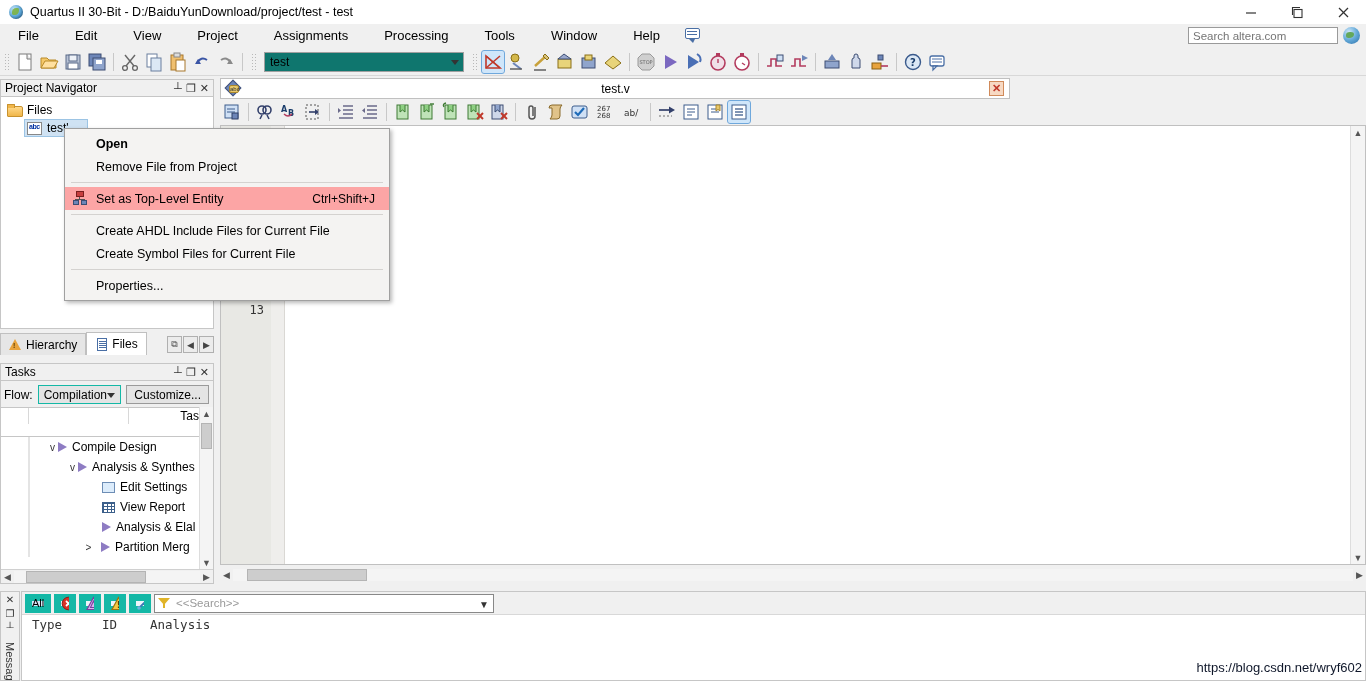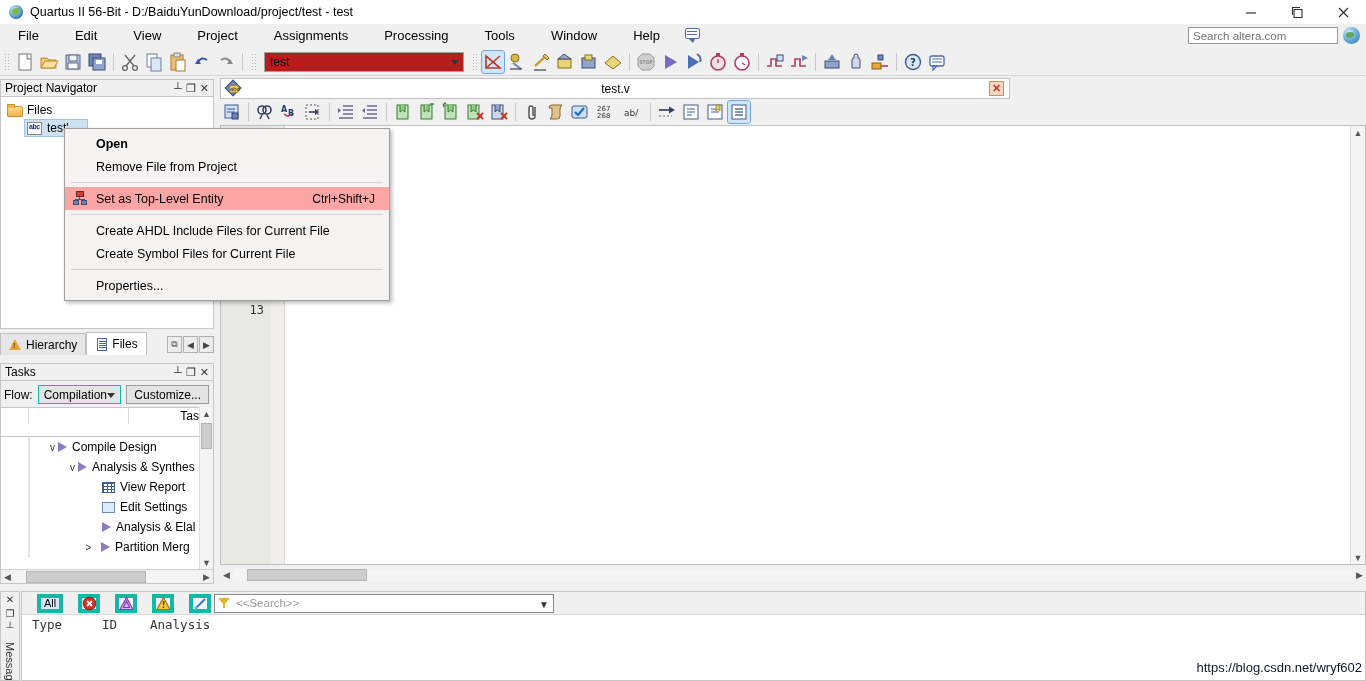--- a/index.html
+++ b/index.html
@@ -47,21 +47,21 @@
      background:#63a85b; border-radius:50% 40% 60% 30%; }
 
   
   .toolbar { position:absolute; left:0; top:48px; width:1366px; height:28px;
      background:#f0f0f0; display:flex; align-items:center; border-bottom:1px solid #d8d8d8; }
   .grip { width:7px; height:20px; margin:0 3px; flex:none;
      background-image:radial-gradient(circle, #aaa 1px, transparent 1px);
      background-size:3px 3px; background-position:1px 1px; opacity:.8; }
   .tb-btn { width:22px; height:22px; margin:0 1px; position:relative; flex:none; border-radius:2px; }
   .tb-sep { width:1px; height:18px; background:#c8c8c8; margin:0 4px; flex:none; }
-  .combo { width:200px; height:20px; margin:0 4px; background:#b91c1c; border:1px solid #a0a0a0;
+  .combo { width:200px; height:20px; margin:0 4px; background:#0f766e; border:1px solid #a0a0a0;
      position:relative; display:flex; align-items:center; padding-left:5px; font-size:12px; }
   .combo .arrow { position:absolute; right:4px; top:7px; width:0; height:0;
      border-left:4px solid transparent; border-right:4px solid transparent; border-top:5px solid #333; }
   .tb-btn.active { background:#cfe6fa; outline:1px solid #6fa8dc; }
 
   
   .panel-title { height:18px; background:#f0f0f0; border:1px solid #c6c6c6; display:flex;
      align-items:center; padding-left:4px; font-size:12px; color:#000; }
   .panel-title .pt-btns { margin-left:auto; display:flex; gap:4px; padding-right:4px; color:#333; font-size:11px; }
 
@@ -180,22 +180,22 @@
   .ctx-ico .ln2 { position:absolute; left:2px; top:8px; width:10px; height:1px; background:#555; }
 
   
   .msg-side { position:absolute; left:0; top:591px; width:20px; height:90px;
      background:#f0f0f0; border:1px solid #c6c6c6; display:flex; flex-direction:column;
      align-items:center; padding-top:2px; gap:3px; font-size:10px; color:#333; }
   .msg-vert { writing-mode:vertical-rl; font-size:11px; margin-top:6px; color:#333; }
   .msg-panel { position:absolute; left:21px; top:591px; width:1345px; height:90px; background:#fff;
      border:1px solid #c6c6c6; }
   .msg-toolbar { height:22px; display:flex; align-items:center; gap:3px; padding:2px 3px; background:#f0f0f0; }
-  .fbtn { width:22px; height:19px; border:4px solid #14b8a6; background:#eef5fb;
-     display:flex; align-items:center; justify-content:center;margin-left:12px; }
+  .fbtn { width:22px; height:19px; border:7px solid #14b8a6; background:#eef5fb;
+     display:flex; align-items:center; justify-content:center; }
   .fbtn.all { width:26px; font-size:11px; background:#d6e8f8; }
   .msg-search { flex:0 0 340px; height:19px; border:1px solid #888; background:#fff;
      display:flex; align-items:center; padding-left:3px; position:relative; }
   .funnel { width:13px; height:12px; margin-right:5px; position:relative; flex:none; }
   .funnel:before { content:""; position:absolute; left:0; top:1px; border-left:6px solid transparent;
      border-right:6px solid transparent; border-top:7px solid #e0b429; }
   .funnel:after { content:""; position:absolute; left:5px; top:7px; width:2px; height:4px; background:#e0b429; }
   .msg-search .ph { color:#9a9a9a; font-size:11.5px; }
   .msg-search .dd { position:absolute; right:4px; top:4px; font-size:10px; color:#333; }
   .msg-cols { height:20px; display:flex; align-items:center; border-top:1px solid #d8d8d8;
@@ -210,21 +210,21 @@
 </head>
 <body>
 
 <div class="app">
 
   <div class="titlebar">
     <div class="title-icon">
       <div class="globe"></div>
         <div class="leaf"></div>
     </div>
-    <div class="title-text">Quartus II 56-Bit - D:/BaiduYunDownload/project/test - test</div>
+    <div class="title-text">Quartus II 30-Bit - D:/BaiduYunDownload/project/test - test</div>
     <div class="win-btns">
       <div class="win-btn">
         <svg width="12" height="12">
             <line x1="1" y1="7" x2="11" y2="7" stroke="#333" stroke-width="1.2"></line>
           </svg>
       </div>
       <div class="win-btn">
         <svg width="13" height="13">
             <rect x="3" y="3.5" width="8" height="8" fill="none" stroke="#333" stroke-width="1.1"></rect>
             <polyline points="1.5,9 1.5,1.5 9,1.5" fill="none" stroke="#333" stroke-width="1.1"></polyline>
@@ -541,28 +541,28 @@
       <div class="task-row" style="padding-left:66px;">
         <div class="gcol"></div>
           <div class="gcol2"></div>
         <span class="chev">v</span>
         <span class="play"></span>
         <span>Analysis &amp; Synthes</span>
       </div>
       <div class="task-row" style="padding-left:101px;">
         <div class="gcol"></div>
           <div class="gcol2"></div>
-        <span class="grid-ico"></span>
-        <span>View Report</span>
+        <span class="sq-ico"></span>
+        <span>Edit Settings</span>
       </div>
       <div class="task-row" style="padding-left:101px;">
         <div class="gcol"></div>
           <div class="gcol2"></div>
-        <span class="sq-ico"></span>
-        <span>Edit Settings</span>
+        <span class="grid-ico"></span>
+        <span>View Report</span>
       </div>
       <div class="task-row" style="padding-left:101px;">
         <div class="gcol"></div>
           <div class="gcol2"></div>
         <span class="play"></span>
         <span>Analysis &amp; Elal</span>
       </div>
       <div class="task-row" style="padding-left:82px;">
         <div class="gcol"></div>
           <div class="gcol2"></div>

